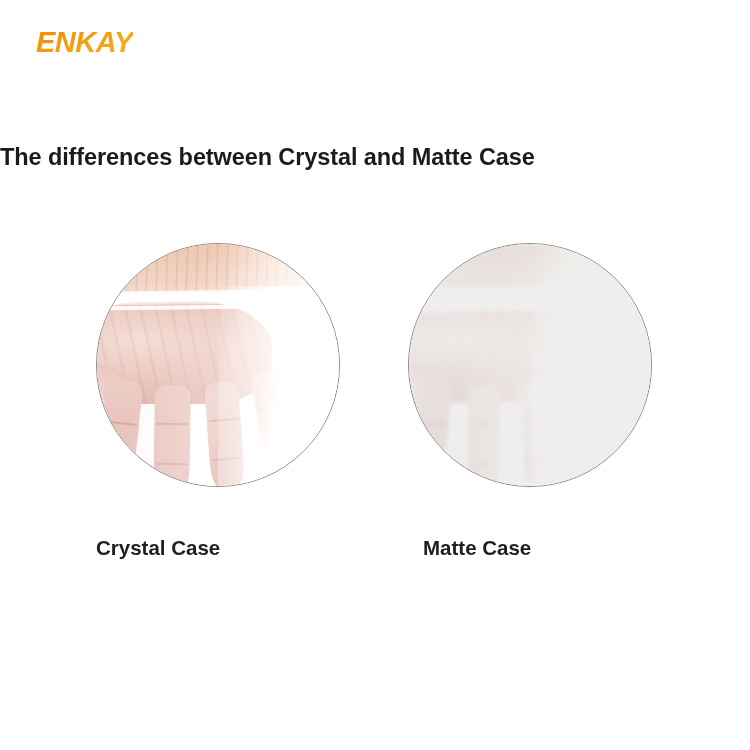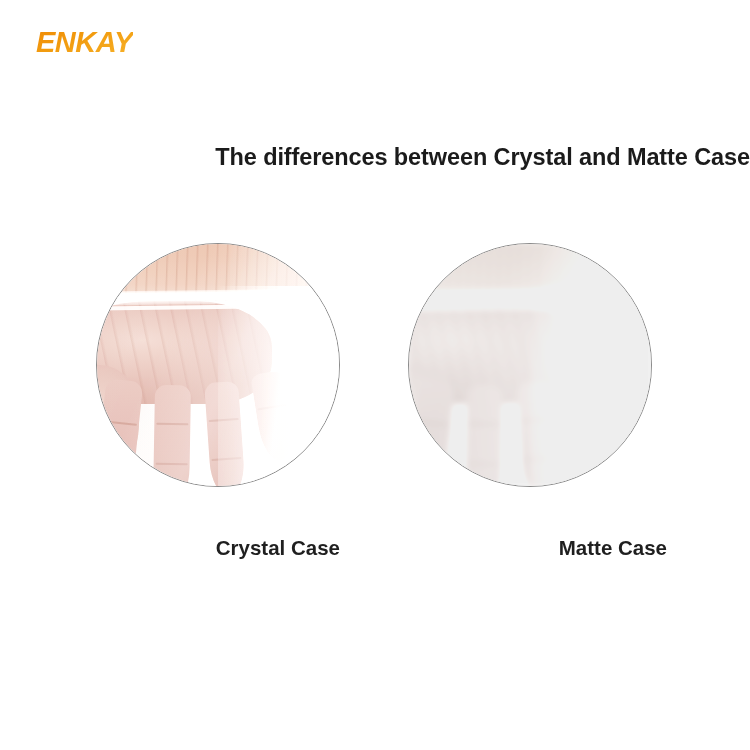--- a/index.html
+++ b/index.html
@@ -33,21 +33,21 @@
     white-space: nowrap;
     text-align: center;
   }
 
   
   .title {
     position: absolute;
     left: 0;
     right: 0;
     top: 144px;
-    text-align: right;
+    text-align: left;
     font-size: 23.5px;
     font-weight: bold;
     color: #1b1b1b;
     letter-spacing: -0.1px;
     white-space: nowrap;
   }
 
   
   .compare-row {
     position: absolute;
@@ -235,21 +235,21 @@
     position: absolute;
     inset: 0;
     background: rgba(255,255,255,0.34);
   }
 
   
   .caption {
     position: absolute;
     top: 536px;
     width: 244px;
-    text-align: right;
+    text-align: left;
     font-size: 20.5px;
     font-weight: bold;
     color: #1f1f1f;
     white-space: nowrap;
   }
   .caption.left  { left: 96px; }
   .caption.right { left: 423px; }
 </style>
 </head>
 <body>

